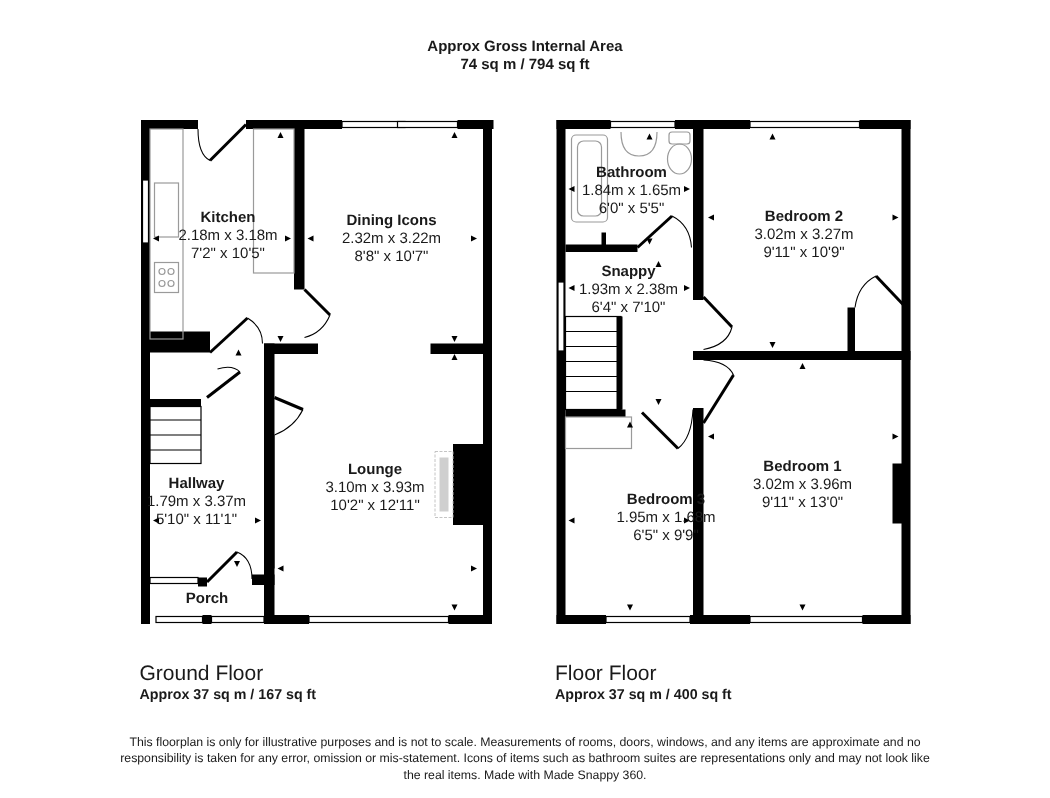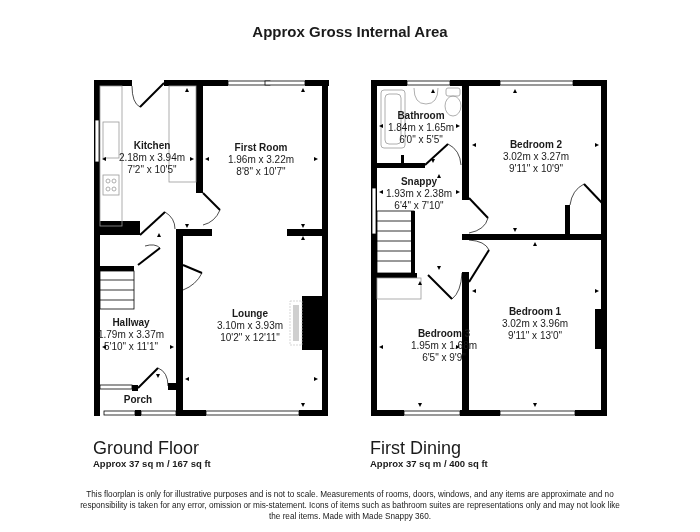--- a/index.html
+++ b/index.html
@@ -1,30 +1,31 @@
 <!DOCTYPE html>
 <html><head>
 <meta charset="utf-8">
 <style>
   html, body { margin: 0; padding: 0; background: #ffffff; }
   body { width: 700px; height: 532px; position: relative; overflow: hidden; font-family: "Liberation Sans", sans-serif; color: #1a1a1a; }
-  .header { position: absolute; left: 0; top: 26px; width: 700px; text-align: center; font-size: 15px; font-weight: bold; line-height: 12px; }
+  .header { position: absolute; left: 0; top: 26px; width: 700px; text-align: center; font-size: 10px; font-weight: bold; line-height: 12px; }
   svg.plan { position: absolute; left: 0; top: 0; }
   .room-label { position: absolute; text-align: center; font-size: 10px; line-height: 12px; white-space: nowrap; transform: translateX(-50%); }
   .room-label .name { font-weight: bold; display: block; }
   .room-label span { display: block; }
-  .floor-title { position: absolute; font-size: 18px; line-height: 16px; }
+  .floor-title { position: absolute; font-size: 14px; line-height: 16px; }
   .floor-area { position: absolute; font-size: 9.5px; font-weight: bold; line-height: 12px; }
   .disclaimer { position: absolute; left: 80px; top: 489px; width: 540px; text-align: center; font-size: 8.2px; line-height: 11px; }
 </style>
 </head>
 <body>
 
 <div class="header">
   <div>Approx Gross Internal Area</div>
+  <div>74 sq m / 794 sq ft</div>
 </div>
 
 <svg class="plan" width="700" height="532" viewBox="0 0 700 532">
   <defs>
     <marker id="none"></marker>
   </defs>
 
   <g>
 
     <g fill="#000">
@@ -228,26 +229,26 @@
       <polygon points="379,347 383,345 383,349"></polygon>
       <polygon points="460,347 456,345 456,349"></polygon>
       <polygon points="420,407 418,403 422,403"></polygon>
       <polygon points="535,407 533,403 537,403"></polygon>
     </g>
   </g>
 </svg>
 
 <div class="room-label" style="left:152px; top:140px;">
   <span class="name">Kitchen</span>
-  <span>2.18m x 3.94m</span>
+  <span>2.18m x 3.18m</span>
   <span>7'2" x 10'5"</span>
 </div>
 <div class="room-label" style="left:261px; top:142px;">
-  <span class="name">First Room</span>
-  <span>1.96m x 3.22m</span>
+  <span class="name">Dining Icons</span>
+  <span>2.32m x 3.22m</span>
   <span>8'8" x 10'7"</span>
 </div>
 <div class="room-label" style="left:131px; top:317px;">
   <span class="name">Hallway</span>
   <span>1.79m x 3.37m</span>
   <span>5'10" x 11'1"</span>
 </div>
 <div class="room-label" style="left:250px; top:308px;">
   <span class="name">Lounge</span>
   <span>3.10m x 3.93m</span>
@@ -278,16 +279,16 @@
   <span>6'5" x 9'9"</span>
 </div>
 <div class="room-label" style="left:535px; top:306px;">
   <span class="name">Bedroom 1</span>
   <span>3.02m x 3.96m</span>
   <span>9'11" x 13'0"</span>
 </div>
 
 <div class="floor-title" style="left:93px; top:440px;">Ground Floor</div>
 <div class="floor-area" style="left:93px; top:458px;">Approx 37 sq m / 167 sq ft</div>
-<div class="floor-title" style="left:370px; top:440px;">First Dining</div>
+<div class="floor-title" style="left:370px; top:440px;">Floor Floor</div>
 <div class="floor-area" style="left:370px; top:458px;">Approx 37 sq m / 400 sq ft</div>
 
 <div class="disclaimer">This floorplan is only for illustrative purposes and is not to scale. Measurements of rooms, doors, windows, and any items are approximate and no responsibility is taken for any error, omission or mis-statement. Icons of items such as bathroom suites are representations only and may not look like the real items. Made with Made Snappy 360.</div>
 
 </body></html>

